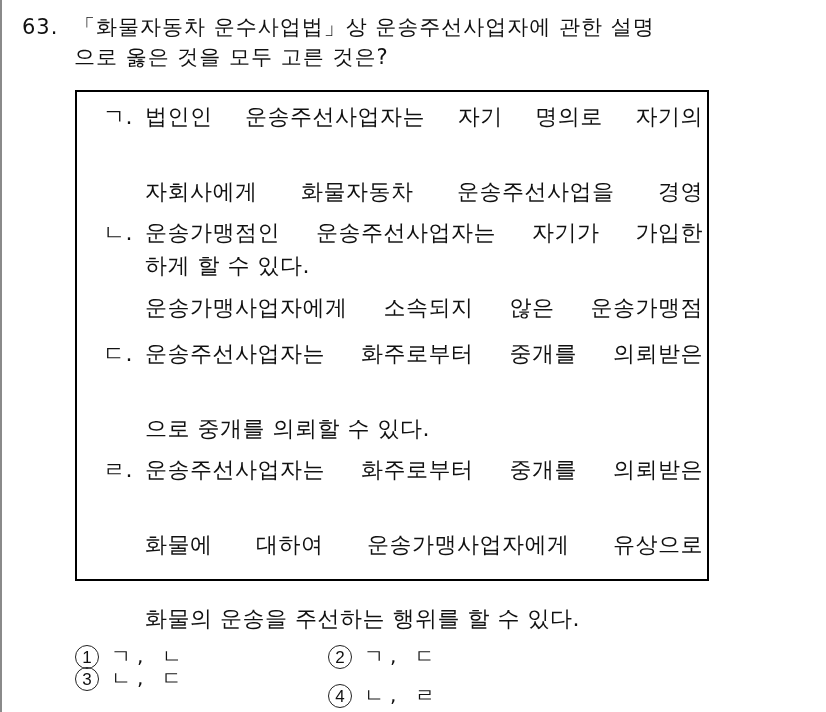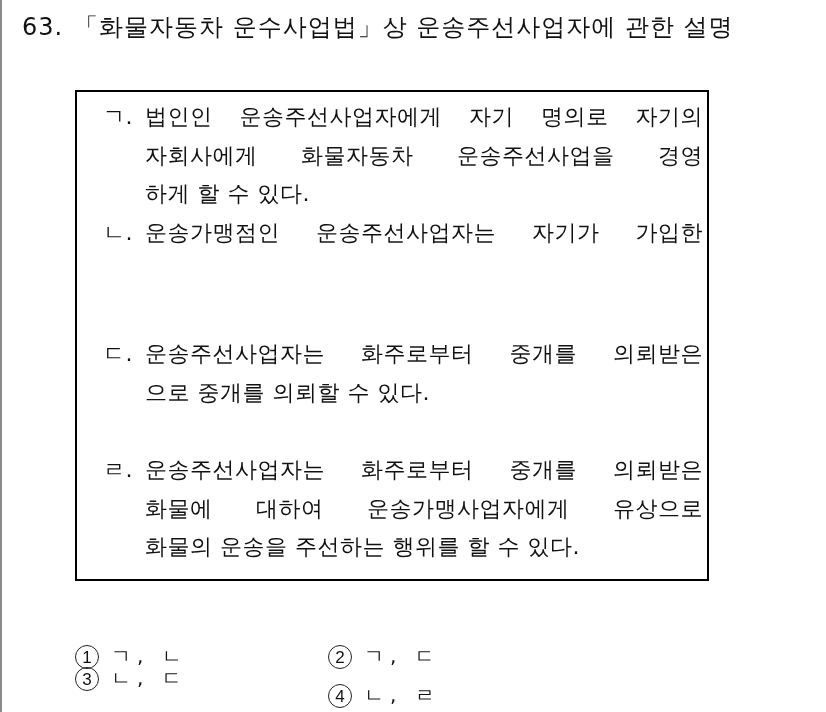--- a/index.html
+++ b/index.html
@@ -21,21 +21,21 @@
       top: 0;
       width: 2px;
       height: 712px;
       background: #8a8a8a;
     }
     .question {
       position: absolute;
       left: 22px;
       top: 12px;
       width: 760px;
-      font-size: 24px;
+      font-size: 21px;
       line-height: 30px;
       letter-spacing: 1px;
     }
     .q-line {
       white-space: nowrap;
     }
     .q-num {
       display: inline-block;
       width: 52px;
     }
@@ -69,20 +69,21 @@
       flex: 0 0 42px;
     }
     .item-text-first {
       flex: 1 1 auto;
       text-align: justify;
       text-align-last: justify;
     }
     .item-cont {
       padding-left: 42px;
       white-space: nowrap;
+      margin-top: 36px;
     }
     .item-cont.justify {
       text-align: justify;
       text-align-last: justify;
     }
     .item-1 { top: 6px; }
     .item-2 { top: 122px; }
     .item-3 { top: 243px; }
     .item-4 { top: 359px; }
 
@@ -126,38 +127,40 @@
   </style>
 </head>
 <body>
 
 <div class="page-edge"></div>
 
 <div class="question">
   <div class="q-line">
     <span class="q-num">63.</span><span>「화물자동차 운수사업법」상 운송주선사업자에 관한 설명</span>
   </div>
+  <div class="q-line q-indent">으로 옳은 것을 모두 고른 것은?</div>
 </div>
 
 <div class="box">
 
   <div class="item item-1">
     <div class="item-row">
       <span class="item-marker">ㄱ.</span>
-      <span class="item-text-first">법인인 운송주선사업자에게 자기 명의로 자기의</span>
+      <span class="item-text-first">법인인 운송주선사업자는 자기 명의로 자기의</span>
     </div>
     <div class="item-cont justify">자회사에게 화물자동차 운송주선사업을 경영</div>
     <div class="item-cont">하게 할 수 있다.</div>
   </div>
 
   <div class="item item-2">
     <div class="item-row">
       <span class="item-marker">ㄴ.</span>
       <span class="item-text-first">운송가맹점인 운송주선사업자는 자기가 가입한</span>
     </div>
+    <div class="item-cont justify">운송가맹사업자에게 소속되지 않은 운송가맹점</div>
   </div>
 
   <div class="item item-3">
     <div class="item-row">
       <span class="item-marker">ㄷ.</span>
       <span class="item-text-first">운송주선사업자는 화주로부터 중개를 의뢰받은</span>
     </div>
     <div class="item-cont">으로 중개를 의뢰할 수 있다.</div>
   </div>
 

